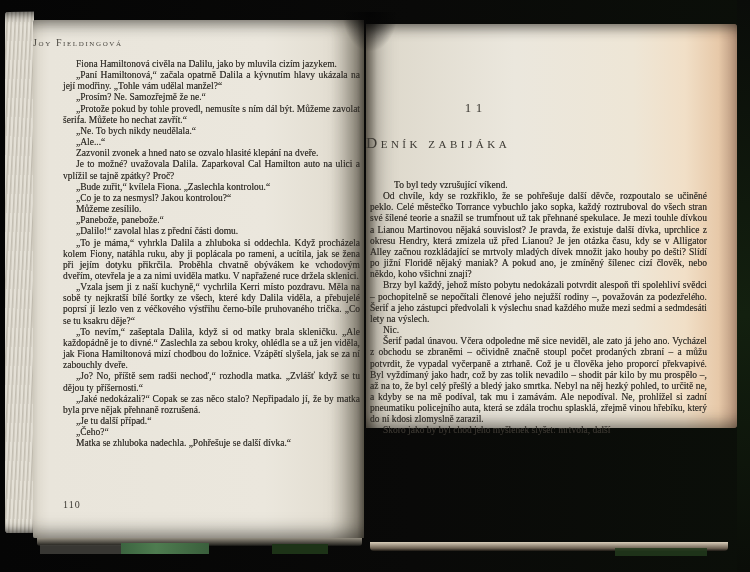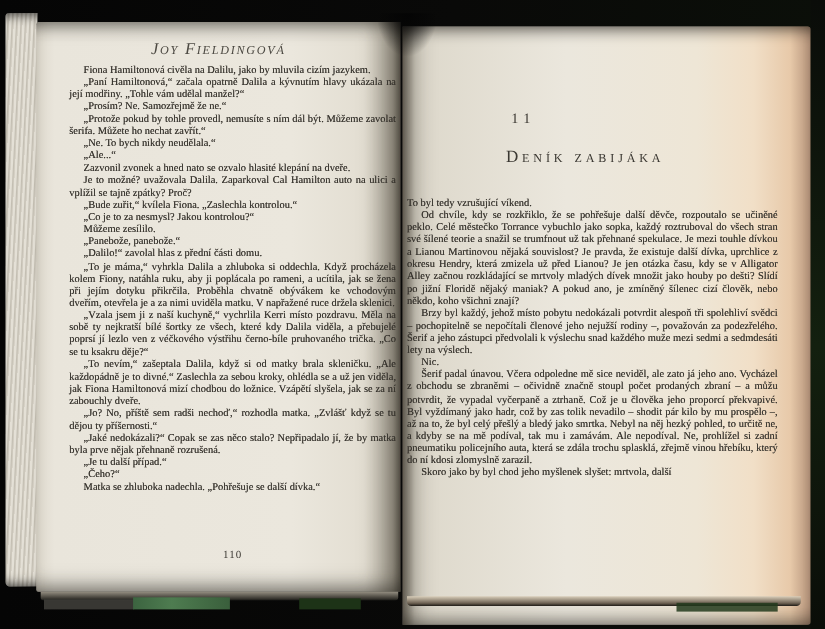--- a/index.html
+++ b/index.html
@@ -23,56 +23,56 @@
   .left-page{
     position:absolute;left:33px;top:20px;width:331px;height:518px;
     background:linear-gradient(90deg,#ded9cd 0%,#e9e5db 5%,#ebe7dd 70%,#e3deD2 90%,#c0baac 98%,#8d887c 100%);
     box-shadow:
       inset 0 14px 16px -12px rgba(25,23,18,.65),
       inset 0 -16px 18px -12px rgba(25,23,18,.55),
       inset -24px 0 28px -16px rgba(35,30,22,.65);
     border-radius:2px 0 0 2px;
   }
   .right-page{
-    position:absolute;left:366px;top:24px;width:371px;height:544px;
+    position:absolute;left:366px;top:24px;width:371px;height:404px;
     background:linear-gradient(90deg,#a49d8f 0%,#ddd8cb 3%,#ebe7dd 40%,#eee6d6 72%,#f1dfc7 86%,#e7c9a9 95%,#b5937a 100%);
     box-shadow:
       inset 0 12px 14px -10px rgba(25,23,18,.7),
       inset 0 -14px 16px -10px rgba(25,23,18,.5),
       inset 18px 0 24px -14px rgba(30,25,18,.7);
     border-radius:0 3px 3px 0;
   }
   .gutter-top-shadow{
     position:absolute;left:342px;top:12px;width:56px;height:40px;
     background:radial-gradient(ellipse at 50% 0%,rgba(4,4,4,.95) 0%,rgba(4,4,4,0) 70%);
   }
   .running-header{
-    position:absolute;top:17px;left:0;width:100%;text-align:center;
-    font-style:italic;font-variant:small-caps;font-size:15px;letter-spacing:1.6px;
+    position:absolute;top:17px;left:0;width:100%;text-align:left;
+    font-variant:small-caps;font-size:10px;letter-spacing:1.6px;
     color:#4d4a43;
   }
   .page-text{position:absolute;}
   .left-page .page-text{left:30px;top:39px;width:297px;}
   .right-page .page-text{left:4px;top:156px;width:337px;}
   .page-text p{
     margin:0;text-indent:13px;text-align:justify;
     font-size:9.5px;line-height:11.15px;color:var(--ink,#37342e);
     text-shadow:0 0 .4px rgba(55,50,44,.75);
   }
-  .right-page .page-text p:first-child{text-indent:0;}
+  .right-page .page-text p:first-child{text-indent:0;padding-left:24px;}
   .chapter-number{
     position:absolute;top:76px;left:0;width:220px;text-align:center;
     font-size:13px;letter-spacing:5px;color:#3b3832;
   }
   .chapter-title{
-    position:absolute;top:110px;left:16px;width:300px;text-align:center;
+    position:absolute;top:110px;left:0;width:300px;text-align:left;
     font-variant:small-caps;font-size:15.5px;letter-spacing:3.5px;color:#3b3832;
   }
   .page-number{
-    position:absolute;bottom:28px;text-align:center;
+    position:absolute;bottom:28px;text-align:left;
     font-size:10px;letter-spacing:1px;color:#3d3a34;
   }
   .left-page .page-number{left:30px;width:297px;}
   .right-page .page-number{left:4px;width:337px;}
   
   .left-page-bottom-edge{
     position:absolute;left:37px;top:538px;width:325px;height:8px;
     background:linear-gradient(#938d80,#35332d 80%,#141412);
     border-radius:0 0 3px 3px;
   }

